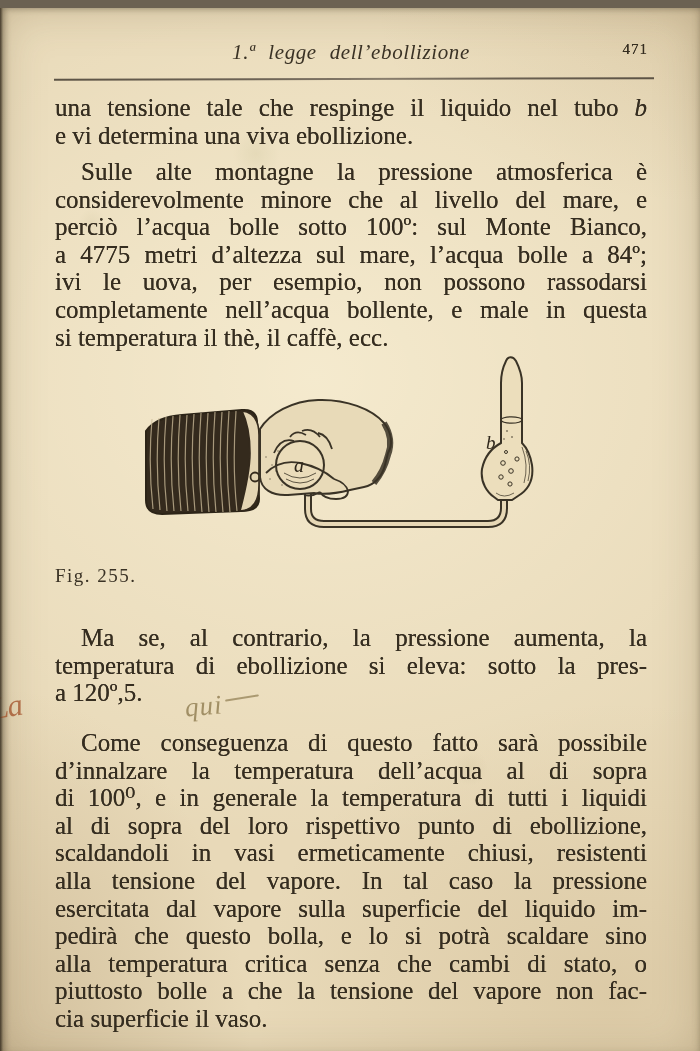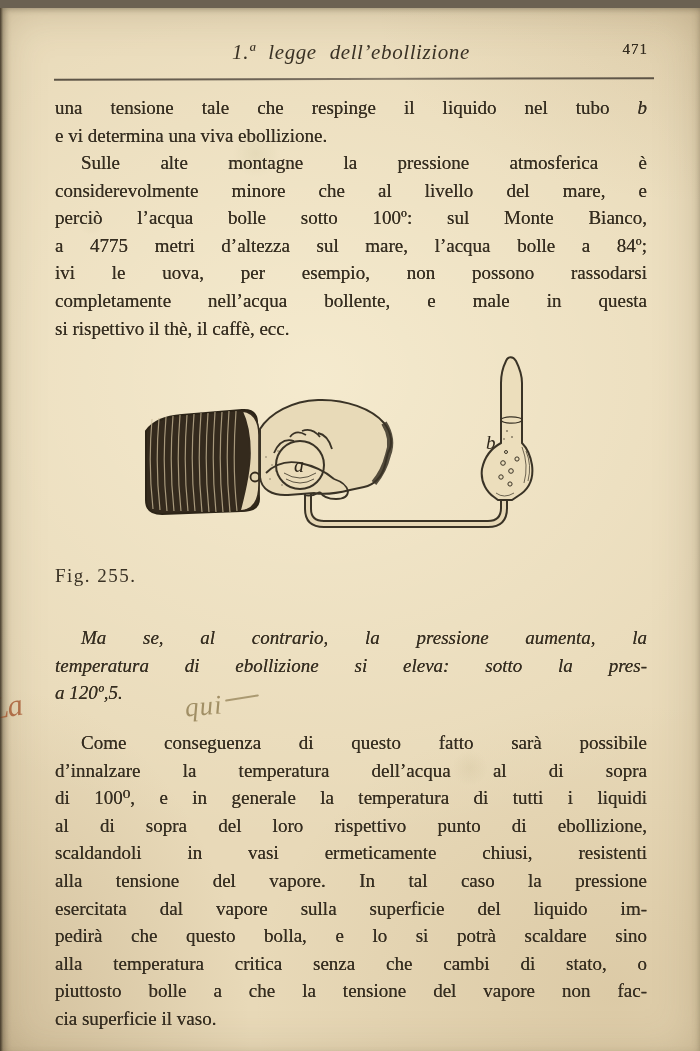--- a/index.html
+++ b/index.html
@@ -32,31 +32,31 @@
   }
   .page-number{
     position:absolute;top:33px;right:52px;font-size:15px;
     letter-spacing:1px;color:#352d20;text-shadow:0 0 .5px #352d20;
   }
   .header-rule{
     position:absolute;top:70px;left:54px;width:600px;height:2px;
     background:linear-gradient(to right,#5c5345,#6e6456 35%,#8a7f6e 55%,#6a6052 75%,#5c5345);
     transform:rotate(-.15deg);
   }
-  .para{position:absolute;left:55px;width:592px;font-size:19px;}
+  .para{position:absolute;left:55px;width:592px;font-size:25px;}
   .line{
     height:27.6px;line-height:27.6px;white-space:nowrap;
     text-align:justify;text-align-last:justify;
     text-shadow:0 0 .45px rgba(53,45,32,.9);
   }
   .line.last{text-align-last:left;}
   .line.indent{text-indent:26px;}
   #para1{top:86px;}
-  #para2{top:141px;}
-  #para3{top:616px;font-style:italic;}
+  #para2{top:150px;}
+  #para3{top:616px;}
   #para4{top:721px;}
   .tube-b{font-style:italic;}
   #figure-svg{position:absolute;left:138px;top:345px;}
   .fig-caption{
     position:absolute;top:557px;left:55px;width:592px;
     text-align:left;font-size:19px;letter-spacing:1.5px;color:#3a3225;
   }
   .margin-note{
     position:absolute;left:-9px;top:681px;
     font-style:italic;font-size:31px;color:#a85e37;
@@ -87,21 +87,21 @@
     <div class="line last">e vi determina una viva ebollizione.</div>
   </div>
 
   <div class="para" id="para2">
     <div class="line indent">Sulle alte montagne la pressione atmosferica è</div>
     <div class="line">considerevolmente minore che al livello del mare, e</div>
     <div class="line">perciò l’acqua bolle sotto 100º: sul Monte Bianco,</div>
     <div class="line">a 4775 metri d’altezza sul mare, l’acqua bolle a 84º;</div>
     <div class="line">ivi le uova, per esempio, non possono rassodarsi</div>
     <div class="line">completamente nell’acqua bollente, e male in questa</div>
-    <div class="line last">si rispettivo il thè, il caffè, ecc.</div>
+    <div class="line last">si temperatura il thè, il caffè, ecc.</div>
   </div>
 
   <svg id="figure-svg" width="420" height="200" viewBox="0 0 420 200">
 
     <g>
       <path d="M8,78 Q18,64 44,62 L104,57 Q118,56 119,68 L121,146 Q121,158 103,158 L24,161 Q8,161 8,147 Z" fill="#342a1d" stroke="#2c2417" stroke-width="2"></path>
       <path d="M14,66 Q10,112 15,156 M21,65 Q17,112 22,157 M28,64 Q24,112 29,158 M35,63 Q31,112 36,158 M42,62 Q38,112 43,158 M49,62 Q45,112 50,158 M56,61 Q52,112 57,158 M63,60 Q59,112 64,159 M70,60 Q66,112 71,159 M77,59 Q73,112 78,159 M84,59 Q80,112 85,159 M91,58 Q87,112 92,159 M98,58 Q94,112 99,158" stroke="#cdbd9b" stroke-width="1.2" fill="none" opacity=".75"></path>
       <path d="M104,58 Q121,60 121,82 L121,132 Q121,157 102,158 Q112,120 112,100 Q112,74 104,58 Z" fill="#e4d5b3" stroke="#342a1d" stroke-width="1.6"></path>
       <circle cx="117" cy="124" r="4.5" fill="none" stroke="#342a1d" stroke-width="1.8"></circle>
     </g>

